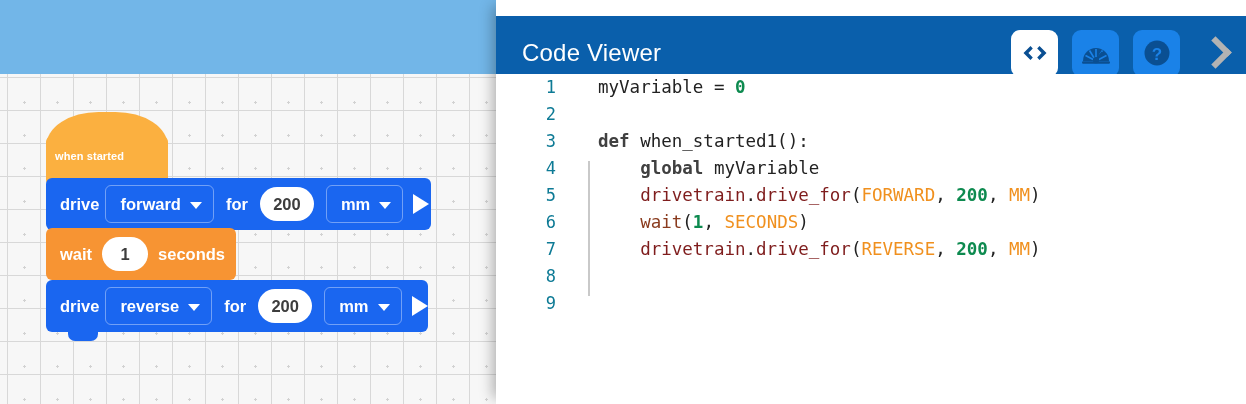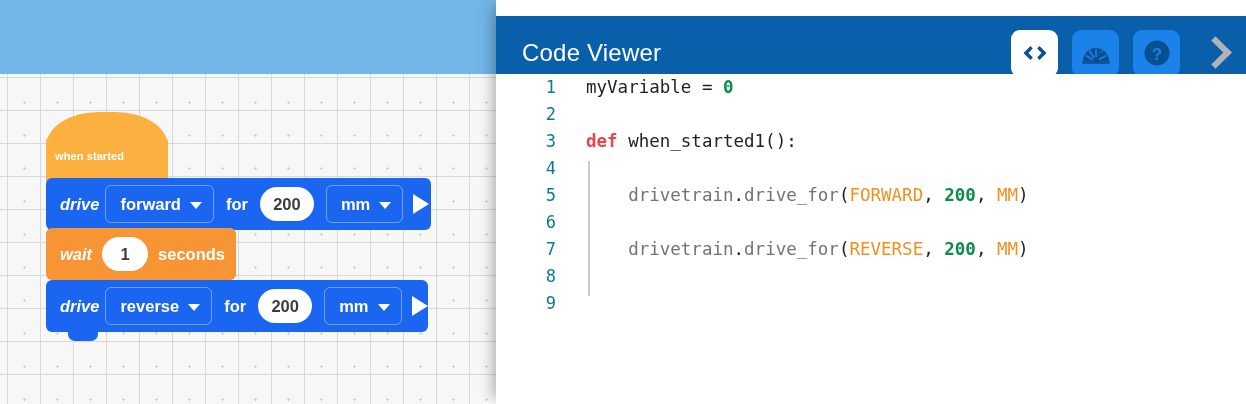--- a/index.html
+++ b/index.html
@@ -63,21 +63,21 @@
   .stmt {
     position: absolute;
     border-radius: 6px;
     display: flex; align-items: center;
     color: #ffffff; font-size: 16.5px; font-weight: bold;
   }
   .stmt.blue  { background: #1a66f0; }
   .stmt.orange{ background: #f79433; }
 
   .stmt .word { margin: 0 6px; white-space: nowrap; }
-  .stmt .word.first { margin-left: 14px; font-style: italic; }
+  .stmt .word.first { margin-left: 14px; }
 
   
   .dropdown {
     display: flex; align-items: center; gap: 9px;
     height: 38px; padding: 0 11px 0 14px;
     border: 1.6px solid rgba(255,255,255,.38);
     border-radius: 6px;
     color: #ffffff; font-size: 16.5px; font-weight: bold;
     white-space: nowrap;
   }
@@ -156,29 +156,29 @@
   .code-line {
     display: flex; align-items: flex-start;
     height: 27px; line-height: 27px;
     font-family: "DejaVu Sans Mono", monospace;
     font-size: 17.5px;
   }
   .ln {
     width: 60px; text-align: right; flex: 0 0 60px;
     color: #0d7a95; font-size: 17px;
   }
-  .code-text { margin-left: 30px; white-space: pre; }
+  .code-text { margin-left: 42px; white-space: pre; }
   #indent-guide {
     position: absolute; left: 92px; top: 87px;
     width: 1.5px; height: 135px; background: #c9c9c9;
   }
 
-  .tok-kw     { color: #ef4444; font-weight: bold; }
+  .tok-kw     { color: #404040; font-weight: bold; }
   .tok-plain  { color: #222222; }
-  .tok-id     { color: #737373; }
+  .tok-id     { color: #7f1d1d; }
   .tok-fn     { color: #8a3b1e; }
   .tok-const  { color: #f0901e; }
   .tok-num    { color: #0d8a4f; font-weight: bold; }
   .tok-punct  { color: #222222; }
 </style>
 </head>
 <body>
 
 <div id="app">
 
@@ -291,27 +291,29 @@
           <div class="code-line">
             <span class="ln">2</span>
             <span class="code-text"></span>
           </div>
           <div class="code-line">
             <span class="ln">3</span>
             <span class="code-text"><span class="tok-kw">def</span><span class="tok-plain"> when_started1():</span></span>
           </div>
           <div class="code-line">
             <span class="ln">4</span>
+            <span class="code-text"><span class="tok-plain">    </span><span class="tok-kw">global</span><span class="tok-plain"> myVariable</span></span>
           </div>
           <div class="code-line">
             <span class="ln">5</span>
             <span class="code-text"><span class="tok-plain">    </span><span class="tok-id">drivetrain</span><span class="tok-punct">.</span><span class="tok-id">drive_for</span><span class="tok-punct">(</span><span class="tok-const">FORWARD</span><span class="tok-punct">, </span><span class="tok-num">200</span><span class="tok-punct">, </span><span class="tok-const">MM</span><span class="tok-punct">)</span></span>
           </div>
           <div class="code-line">
             <span class="ln">6</span>
+            <span class="code-text"><span class="tok-plain">    </span><span class="tok-fn">wait</span><span class="tok-punct">(</span><span class="tok-num">1</span><span class="tok-punct">, </span><span class="tok-const">SECONDS</span><span class="tok-punct">)</span></span>
           </div>
           <div class="code-line">
             <span class="ln">7</span>
             <span class="code-text"><span class="tok-plain">    </span><span class="tok-id">drivetrain</span><span class="tok-punct">.</span><span class="tok-id">drive_for</span><span class="tok-punct">(</span><span class="tok-const">REVERSE</span><span class="tok-punct">, </span><span class="tok-num">200</span><span class="tok-punct">, </span><span class="tok-const">MM</span><span class="tok-punct">)</span></span>
           </div>
           <div class="code-line">
             <span class="ln">8</span>
             <span class="code-text"></span>
           </div>
           <div class="code-line">

